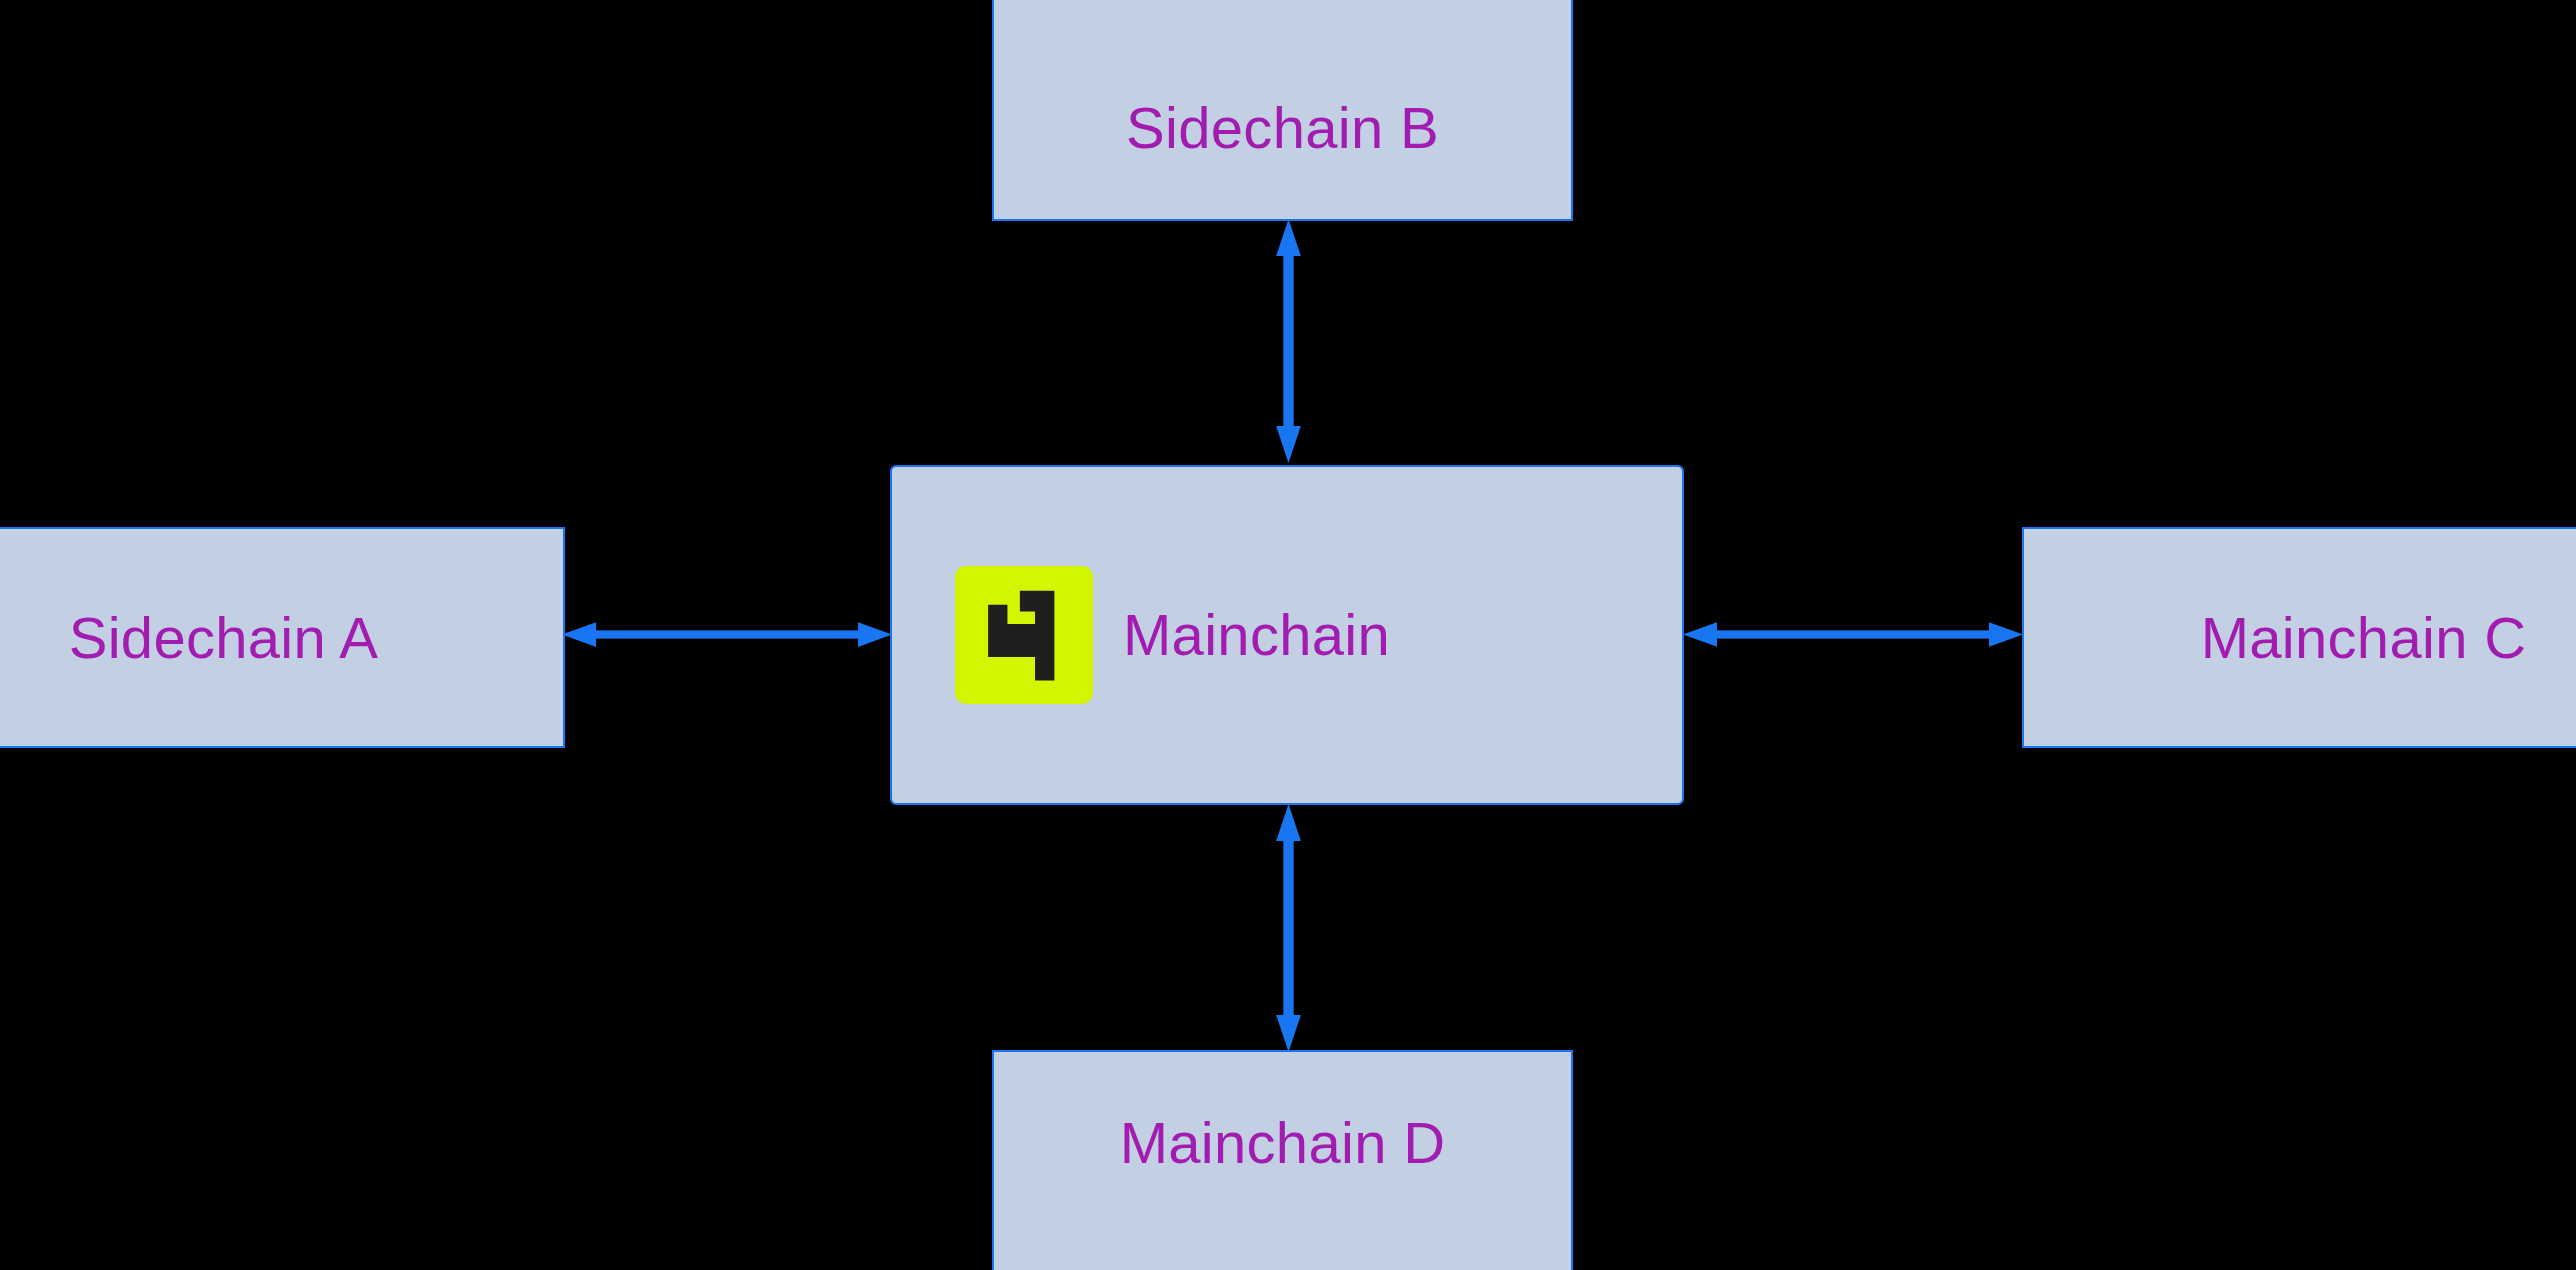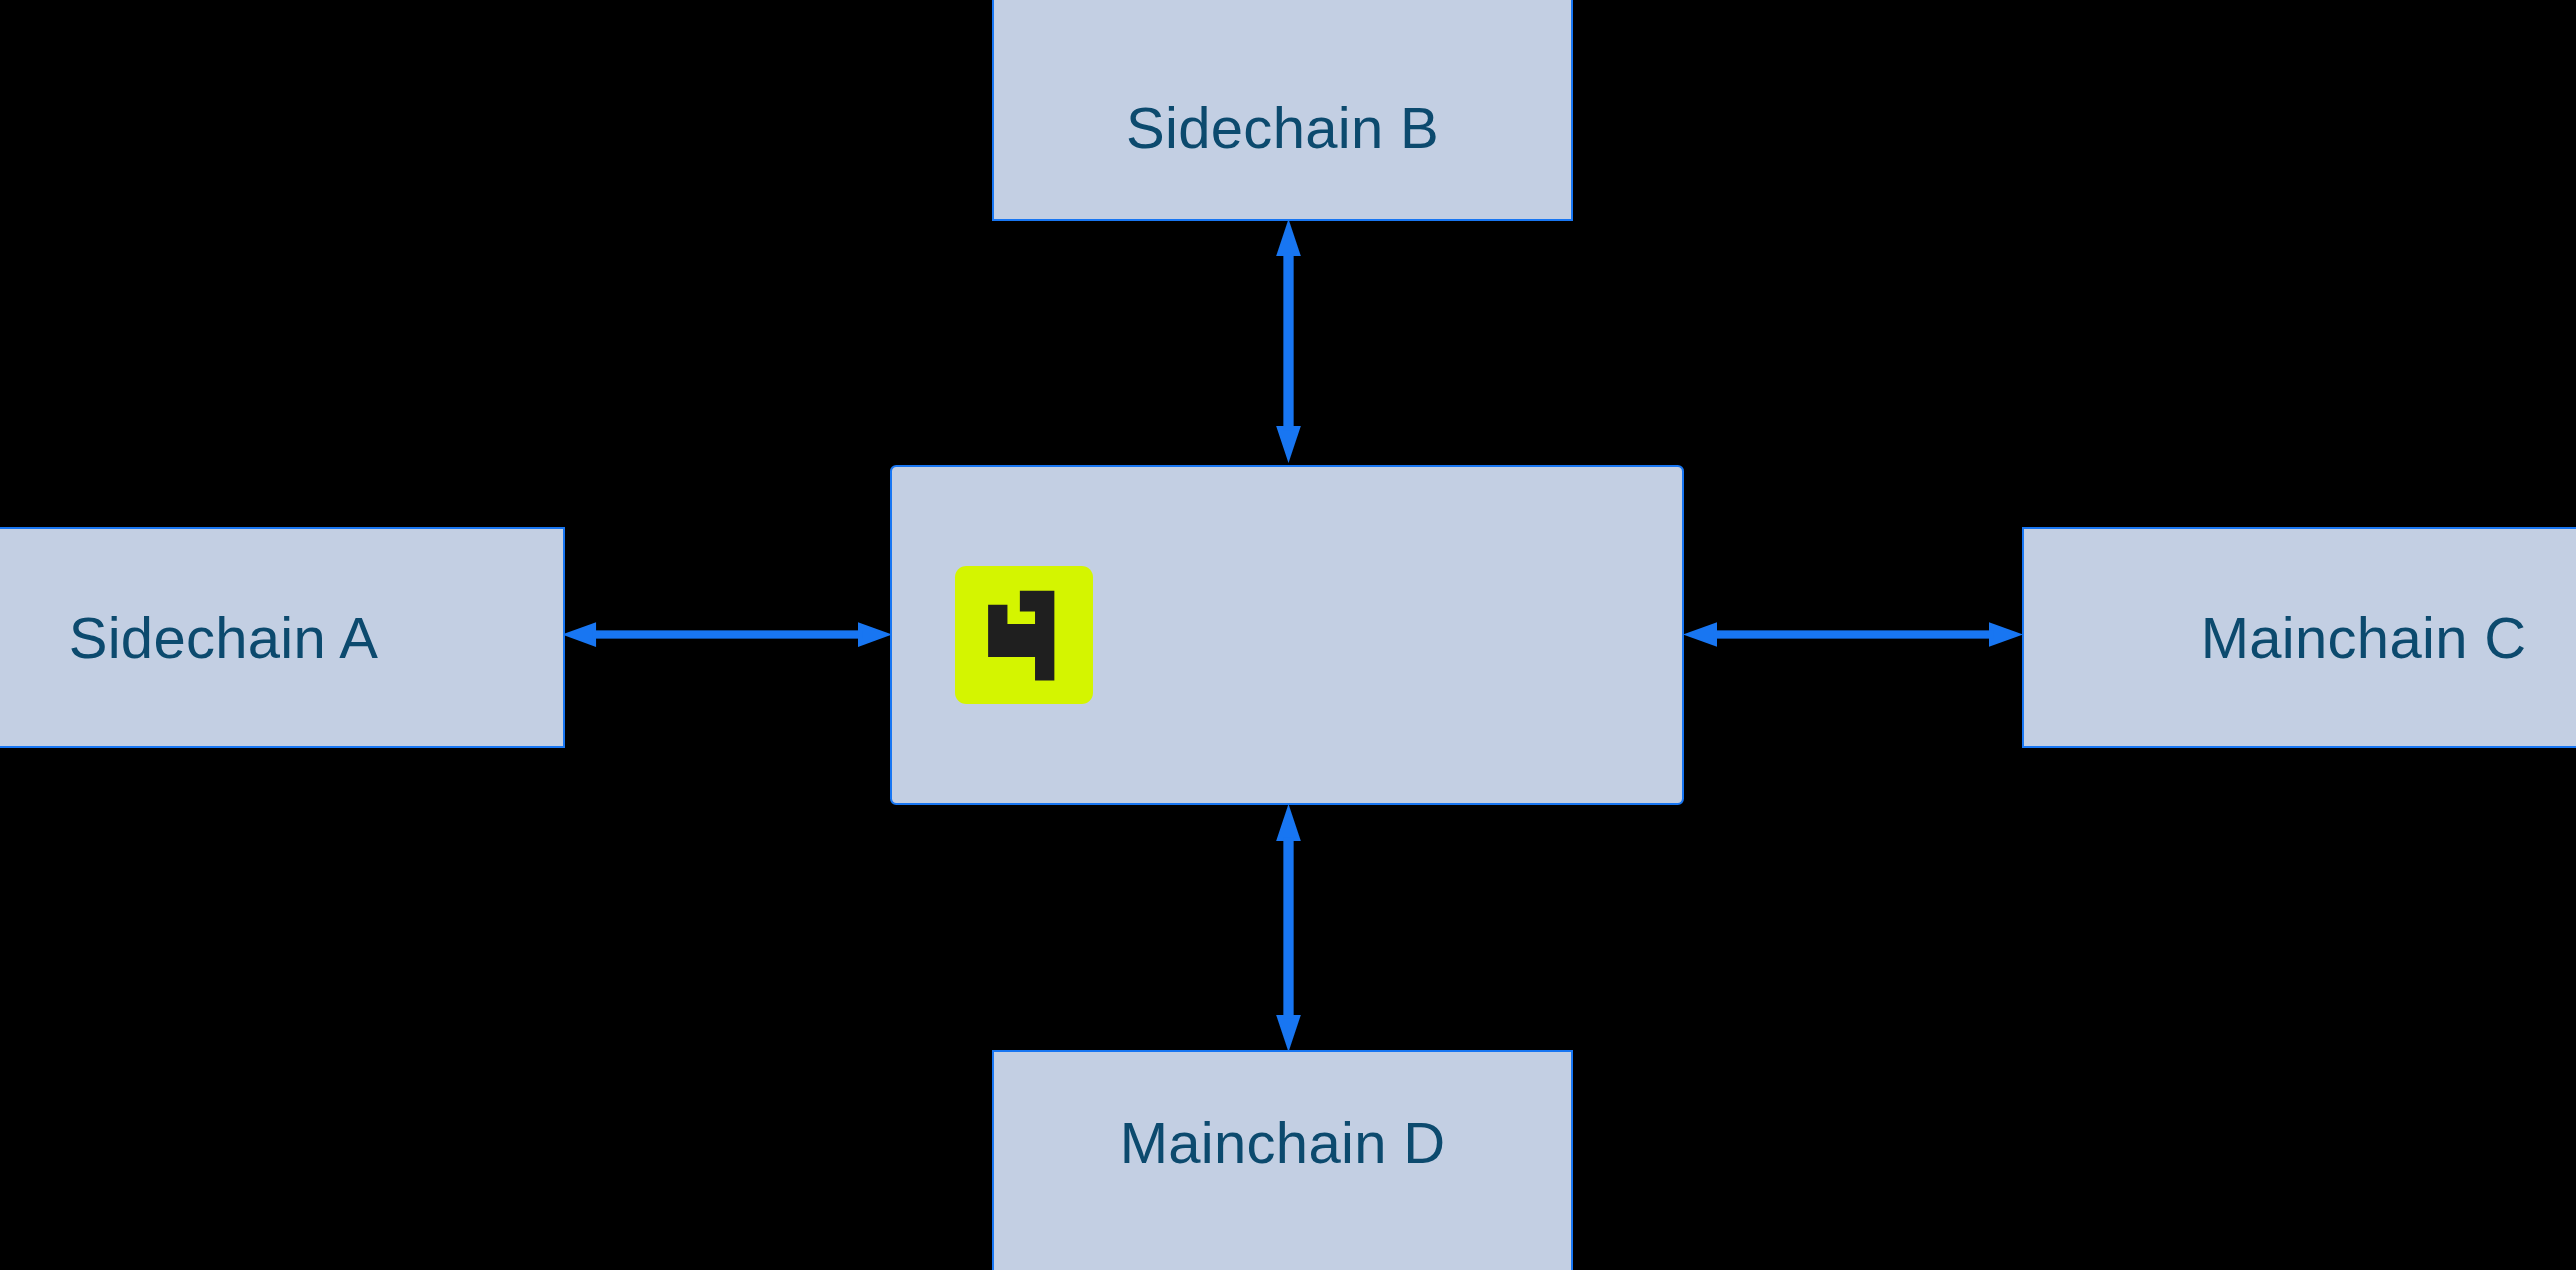--- a/index.html
+++ b/index.html
@@ -24,21 +24,21 @@
   .node {
     position: absolute;
     box-sizing: border-box;
     background: #c3cfe3;
     border: 2.1px solid #1876f2;
     display: flex;
     align-items: center;
     justify-content: center;
   }
   .node-label {
-    color: #0c4a6e;
+    color: #a21caf;
     font-size: 58px;
     line-height: 1;
     font-weight: 400;
     letter-spacing: 0.3px;
     white-space: nowrap;
   }
 
   
   #node-sidechain-a {
     left: -118px;
@@ -164,16 +164,17 @@
   <div class="node" id="node-sidechain-d">
     <span class="node-label">Mainchain D</span>
   </div>
 
   <div class="node" id="node-mainchain">
     <span class="brand-icon">
       <svg viewBox="0 0 100 100" xmlns="http://www.w3.org/2000/svg" aria-hidden="true">
         <path fill="#1f1f1f" d="M47 18 H72 V83 H58 V66 H24 V28 H38 V42 H58 V33 H47 Z"></path>
       </svg>
     </span>
+    <span class="node-label">Mainchain</span>
   </div>
 
 </div>
 
 
 </body></html>

